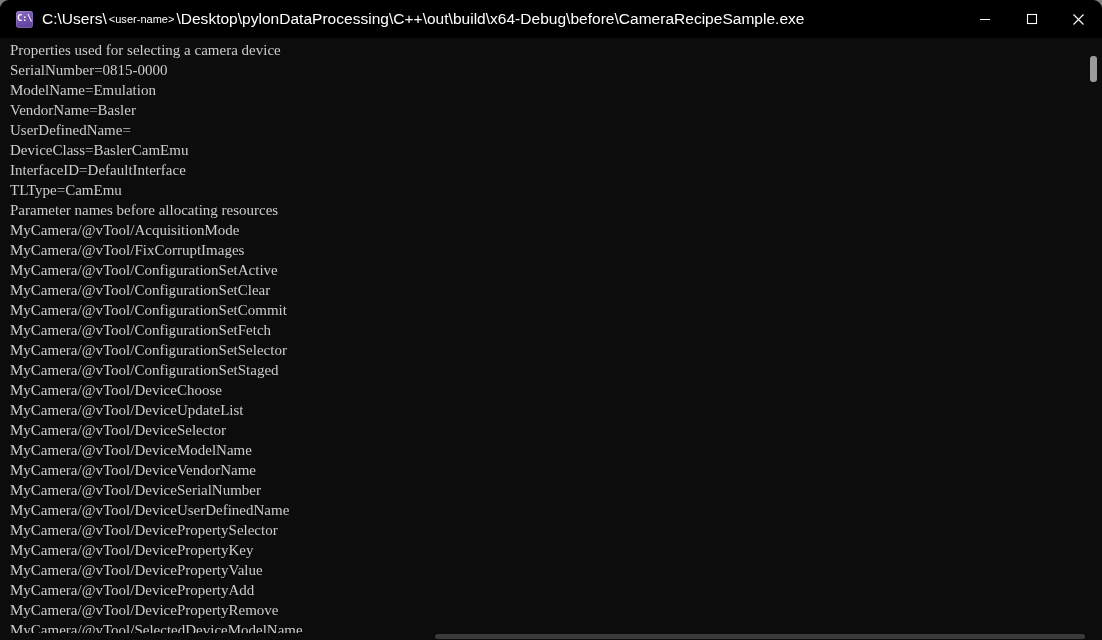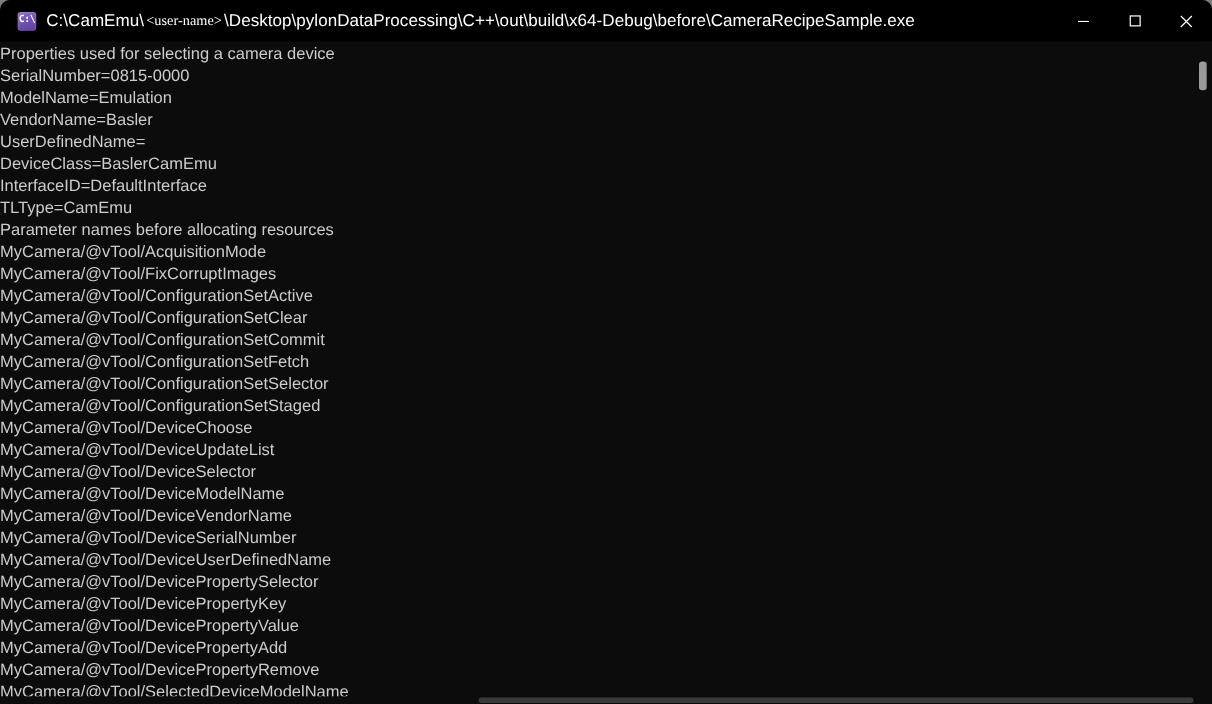--- a/index.html
+++ b/index.html
@@ -70,24 +70,23 @@
   #title-text {
     color: #ffffff;
     font-size: 15.5px;
     line-height: 38px;
     white-space: nowrap;
     flex: 1 1 auto;
     overflow: hidden;
     letter-spacing: 0.02px;
   }
   #title-text .user-token {
-    font-size: 13px;
+    font-size: 11px;
     vertical-align: 1px;
     padding: 0 2px;
-    font-family: Liberation Serif, serif;
   }
 
   #window-controls {
     display: flex;
     align-items: stretch;
     height: 38px;
     flex: 0 0 auto;
   }
   .win-btn {
     width: 47px;
@@ -106,25 +105,25 @@
     left: 0;
     top: 38px;
     width: 1102px;
     height: 602px;
     background: #0c0c0c;
     overflow: hidden;
   }
 
   #console-text {
     position: absolute;
-    left: 0;
+    left: 10px;
     top: 2px;
     margin: 0;
     padding: 0;
-    font-family: Liberation Sans, sans-serif;
+    font-family: Liberation Serif, serif;
     font-size: 15px;
     line-height: 20px;
     color: #cccccc;
     white-space: pre;
     letter-spacing: 0px;
   }
   #console-text .line {
     height: 20px;
     white-space: pre;
   }
@@ -177,21 +176,21 @@
 </style>
 </head>
 <body>
 
 <div id="window">
 
   <div id="titlebar">
     <div id="app-icon">
       <span class="glyph">C:\</span>
     </div>
-    <div id="title-text"><span>C:\CamEmu\</span><span class="user-token">&lt;user-name&gt;</span><span>\Desktop\pylonDataProcessing\C++\out\build\x64-Debug\before\CameraRecipeSample.exe</span></div>
+    <div id="title-text"><span>C:\Users\</span><span class="user-token">&lt;user-name&gt;</span><span>\Desktop\pylonDataProcessing\C++\out\build\x64-Debug\before\CameraRecipeSample.exe</span></div>
 
     <div id="window-controls">
       <div class="win-btn">
         <svg width="12" height="12" viewBox="0 0 12 12" aria-hidden="true">
           <rect x="1" y="6" width="10" height="1" fill="#ffffff"></rect>
         </svg>
       </div>
       <div class="win-btn">
         <svg width="12" height="12" viewBox="0 0 12 12" aria-hidden="true">
           <rect x="1.5" y="1.5" width="9" height="9" fill="none" stroke="#ffffff" stroke-width="1.1"></rect>

